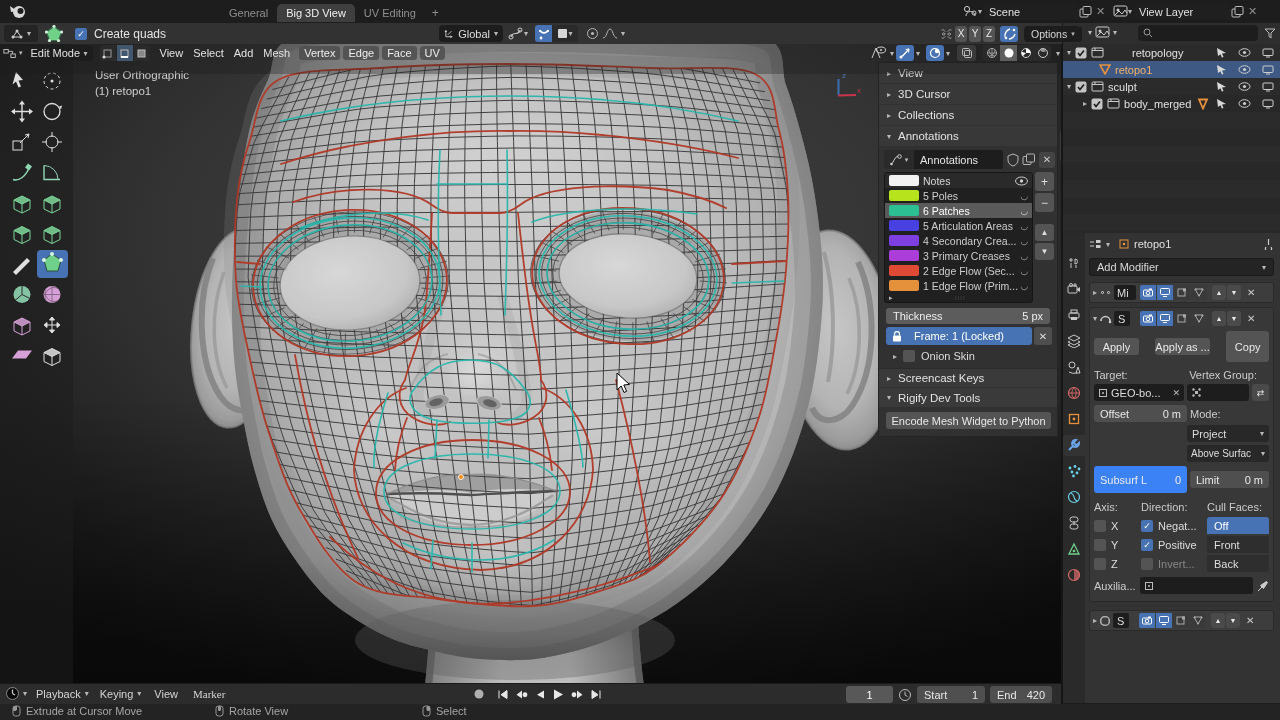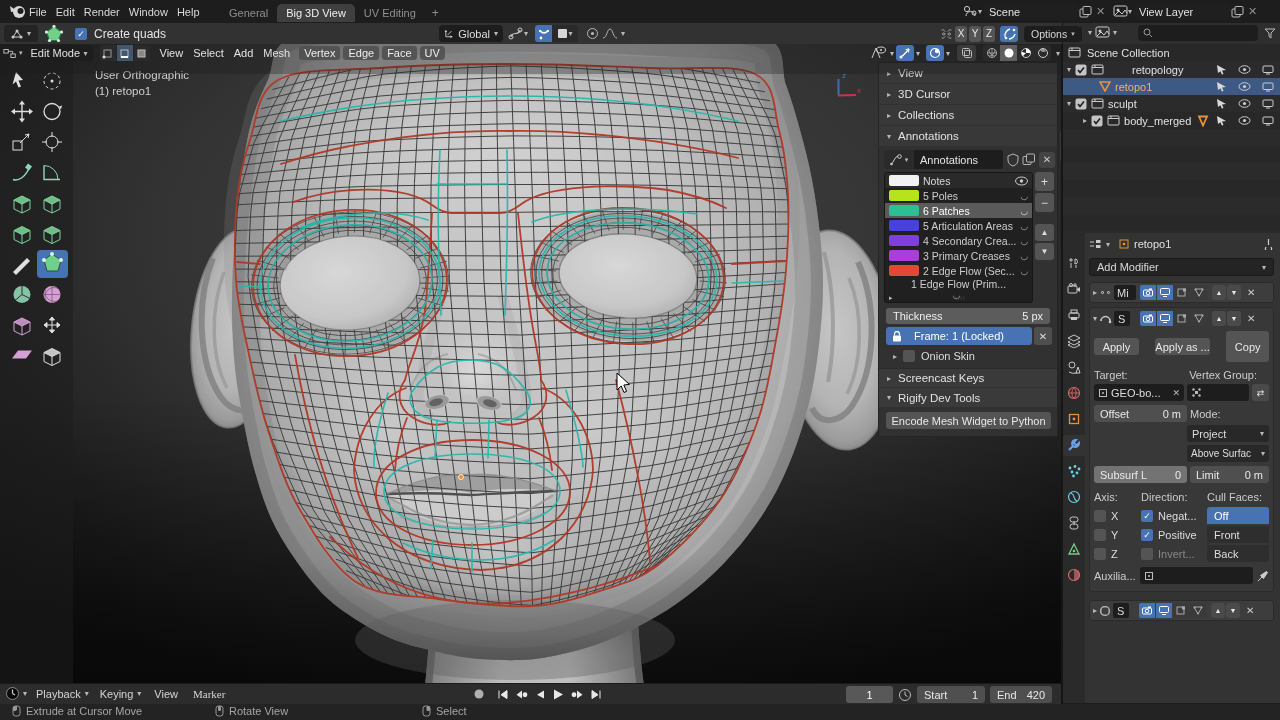--- a/index.html
+++ b/index.html
@@ -13,27 +13,20 @@
 svg{display:block;}
 </style></head><body>
 <div id="app">
 
 <div class="abs" style="left:0;top:0;width:1280px;height:23px;background:#1d1d1d;">
  <svg class="abs" style="left:9px;top:4px" width="17" height="15" viewBox="0 0 17 15">
    <circle cx="10" cy="8" r="6" fill="#d8d8d8"></circle>
         <circle cx="11.5" cy="7" r="3" fill="#1d1d1d"></circle>
    <path d="M1,2 L8,7 L2,8 Z" fill="#d8d8d8"></path>
  </svg>
- <div class="abs row" style="left:29px;top:0;height:23px;gap:9px;color:#d9d9d9;font-size:11px;">
-   <span>File</span>
-        <span>Edit</span>
-        <span>Render</span>
-        <span>Window</span>
-        <span>Help</span>
- </div>
  <div class="abs row" style="left:220px;top:2px;height:21px;font-size:11px;">
    <div style="padding:3px 9px;color:#8f8f8f;">General</div>
    <div style="padding:3px 9px;background:#3f3f3f;border-radius:5px 5px 0 0;color:#f0f0f0;">Big 3D View</div>
    <div style="padding:3px 9px;color:#8f8f8f;">UV Editing</div>
    <div style="padding:3px 7px;color:#8f8f8f;font-size:12px;">+</div>
  </div>
  <div class="abs row" style="left:962px;top:3px;height:17px;">
    <svg width="16" height="13" viewBox="0 0 16 13">
           <circle cx="5" cy="4" r="2.6" fill="none" stroke="#ccc"></circle>
           <path d="M8,12 a4.5,4.5 0 0 1 9,0" fill="none" stroke="#ccc" transform="translate(-4,-1)"></path>
@@ -738,21 +731,21 @@
       <div class="row" style="height:15px;">
             <div style="width:30px;height:11px;background:#ab3ddb;border-radius:2px;margin:0 4px;"></div>
             <span style="flex:1;color:#cdcdcd;font-size:10.5px;">3 Primary Creases</span>
             <span style="color:#aaa;font-size:9px;margin-right:4px;">◡</span>
           </div>
       <div class="row" style="height:15px;">
             <div style="width:30px;height:11px;background:#de4a33;border-radius:2px;margin:0 4px;"></div>
             <span style="flex:1;color:#cdcdcd;font-size:10.5px;">2 Edge Flow (Sec...</span>
             <span style="color:#aaa;font-size:9px;margin-right:4px;">◡</span>
           </div>
-      <div class="row" style="height:15px;flex-direction:column;">
+      <div class="row" style="height:15px;">
             <div style="width:30px;height:11px;background:#e5913c;border-radius:2px;margin:0 4px;"></div>
             <span style="flex:1;color:#cdcdcd;font-size:10.5px;">1 Edge Flow (Prim...</span>
             <span style="color:#aaa;font-size:9px;margin-right:4px;">◡</span>
           </div>
       <div class="row" style="height:9px;justify-content:space-between;padding:0 4px;">
             <span class="carat" style="font-size:7px;">▸</span>
             <span style="color:#666;font-size:6px;letter-spacing:1px;">⁞⁞⁞⁞</span>
             <span></span>
           </div>
     </div>
@@ -803,27 +796,20 @@
     <rect x="1" y="68" width="17" height="32" rx="3" fill="#3a3a3a"></rect>
     <text transform="translate(12,96) rotate(-90)" fill="#e8e8e8">View</text>
     <rect x="1" y="103" width="17" height="28" rx="3" fill="#272727"></rect>
     <text transform="translate(12,128) rotate(-90)">Edit</text>
     <rect x="1" y="134" width="17" height="48" rx="3" fill="#272727"></rect>
     <text transform="translate(12,179) rotate(-90)">3D-Print</text>
   </g>
 </svg>
 
 <div class="abs" style="left:1063px;top:44px;width:217px;height:189px;background:#282828;overflow:hidden;">
-  <div class="row" style="height:17px;padding-left:5px;gap:6px;">
-    <svg width="13" height="11" viewBox="0 0 13 11">
-          <rect x="1" y="1" width="11" height="9" rx="1" fill="none" stroke="#ccc"></rect>
-          <path d="M1,3.5 h11 M4,3.5 v-2.5" stroke="#ccc"></path>
-        </svg>
-    <span style="color:#e0e0e0;">Scene Collection</span>
-  </div>
   <div class="row" style="height:17px;background:#2b2b2b;padding-left:4px;gap:4px;">
     <span class="carat" style="font-size:8px;">▾</span>
     <svg width="12" height="12" viewBox="0 0 12 12">
           <rect x="0.5" y="0.5" width="11" height="11" rx="2" fill="#c4c4c4"></rect>
           <path d="M3,6 l2,2.5 4,-5" stroke="#1d1d1d" stroke-width="1.6" fill="none"></path>
         </svg>
     <svg width="13" height="11" viewBox="0 0 13 11">
           <rect x="1" y="1" width="11" height="9" rx="1" fill="none" stroke="#ccc"></rect>
           <path d="M1,3.5 h11 M4,3.5 v-2.5" stroke="#ccc"></path>
         </svg>
@@ -1126,21 +1112,21 @@
               <span class="carat">▾</span>
             </div>
       </div>
       <div class="row" style="margin:3px 4px 0;gap:3px;justify-content:flex-end;">
         <div class="row" style="width:82px;height:17px;background:#282828;border-radius:3px;padding:0 4px;justify-content:space-between;">
               <span style="color:#ddd;font-size:10px;">Above Surfac</span>
               <span class="carat">▾</span>
             </div>
       </div>
       <div class="row" style="margin:4px 4px 0;gap:3px;">
-        <div class="row btn" style="flex:1;height:17px;background:#737373;padding:0 6px;justify-content:space-between;">
+        <div class="row btn" style="flex:1;height:27px;background:#3b82f6;padding:0 6px;justify-content:space-between;">
               <span>Subsurf L</span>
               <span>0</span>
             </div>
         <div class="row btn" style="width:79px;height:17px;background:#4f4f4f;padding:0 6px;justify-content:space-between;">
               <span>Limit</span>
               <span>0 m</span>
             </div>
       </div>
       <div class="row" style="margin:8px 4px 0;">
         <span style="width:47px;color:#ccc;">Axis:</span>

